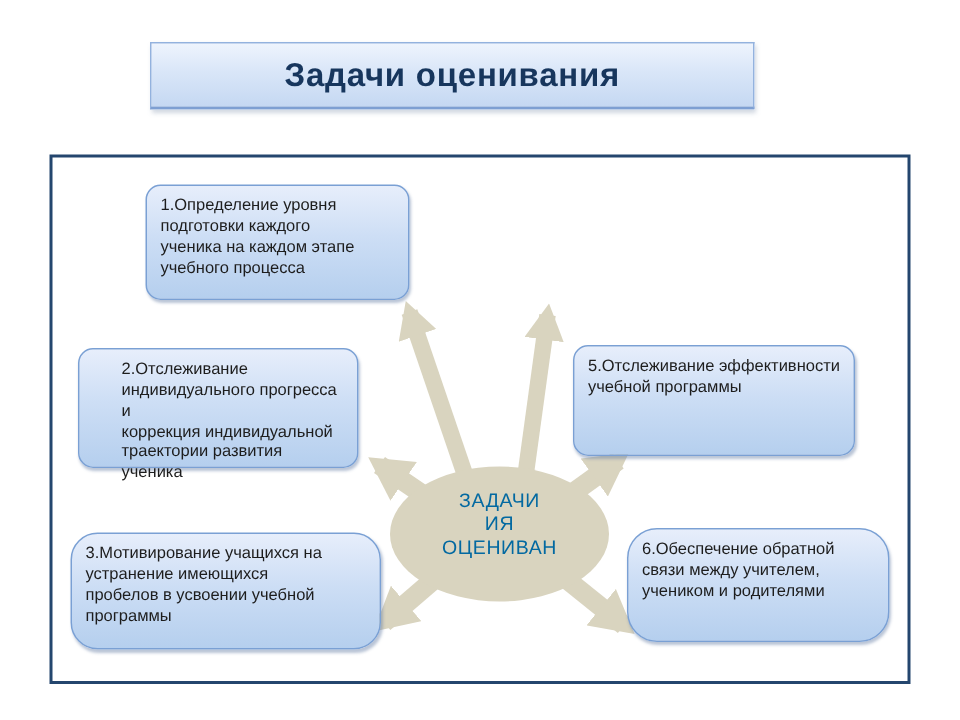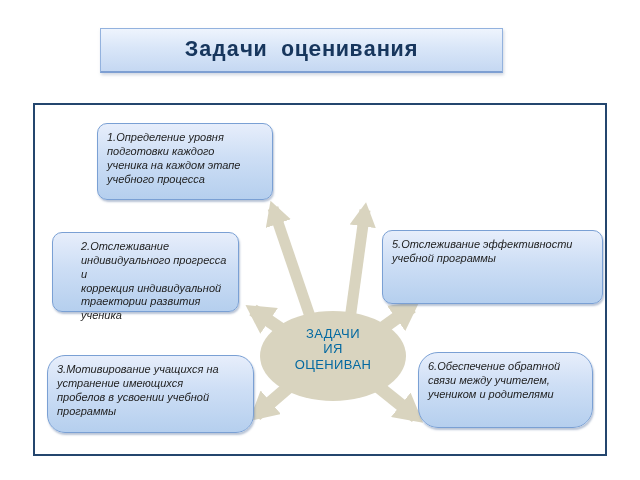--- a/index.html
+++ b/index.html
@@ -14,51 +14,50 @@
   .title-box {
     position: absolute; left: 100px; top: 28px; width: 403px; height: 45px;
     background: linear-gradient(180deg, #eef4fd 0%, #d9e6f8 45%, #c5d8f2 100%);
     border: 1px solid #93b2de;
     border-bottom: 2px solid #7e9fd2;
     box-shadow: 1px 2px 3px rgba(120,140,170,0.35);
     display: flex; align-items: center; justify-content: center;
     box-sizing: border-box;
   }
   .title-box .title-text {
-    font-size: 22px; font-weight: bold; color: #17365d; letter-spacing: 0.5px; font-family: Liberation Mono, monospace;
+    font-size: 22px; font-weight: bold; color: #17365d; letter-spacing: 0.5px;
   }
   
   .frame {
     position: absolute; left: 33px; top: 103px; width: 574px; height: 353px;
     border: 2px solid #24466e; background: #ffffff; box-sizing: border-box;
   }
   
   .arrows-svg {
     position: absolute; left: 0; top: 0; width: 640px; height: 480px;
     pointer-events: none; z-index: 2;
   }
   
   .task-box {
     position: absolute; z-index: 3;
     background: linear-gradient(180deg, #e7eefb 0%, #cddef5 45%, #b5cfee 100%);
     border: 1px solid #7aa0d4;
     border-radius: 10px;
     box-shadow: 1px 2px 2px rgba(100,125,165,0.45);
     box-sizing: border-box;
     padding: 7px 9px;
-    font-style: italic;
   }
   .task-box .box-text {
     font-size: 11px; line-height: 1.26; color: #1d1d1d; white-space: pre-line;
   }
   .box-1 { left: 97px;  top: 123px; width: 176px; height: 77px; }
   .box-2 { left: 52px;  top: 232px; width: 187px; height: 80px; padding-left: 28px; }
   .box-3 { left: 47px;  top: 355px; width: 207px; height: 78px; border-radius: 18px; }
   .box-4 { left: 337px; top: 117px; width: 237px; height: 84px; }
-  .box-5 { left: 382px; top: 230px; width: 221px; height: 74px; }
+  .box-5 { left: 382px; top: 230px; width: 188px; height: 74px; }
   .box-6 { left: 418px; top: 352px; width: 175px; height: 76px; border-radius: 20px; }
   
   .center-label {
     position: absolute; left: 263px; top: 326px; width: 140px; z-index: 4;
     text-align: center; font-weight: normal; font-size: 13px; line-height: 1.18;
     color: #0369a1; letter-spacing: 0.4px;
   }
   .center-label span { display: block; }
 </style>
 </head>

